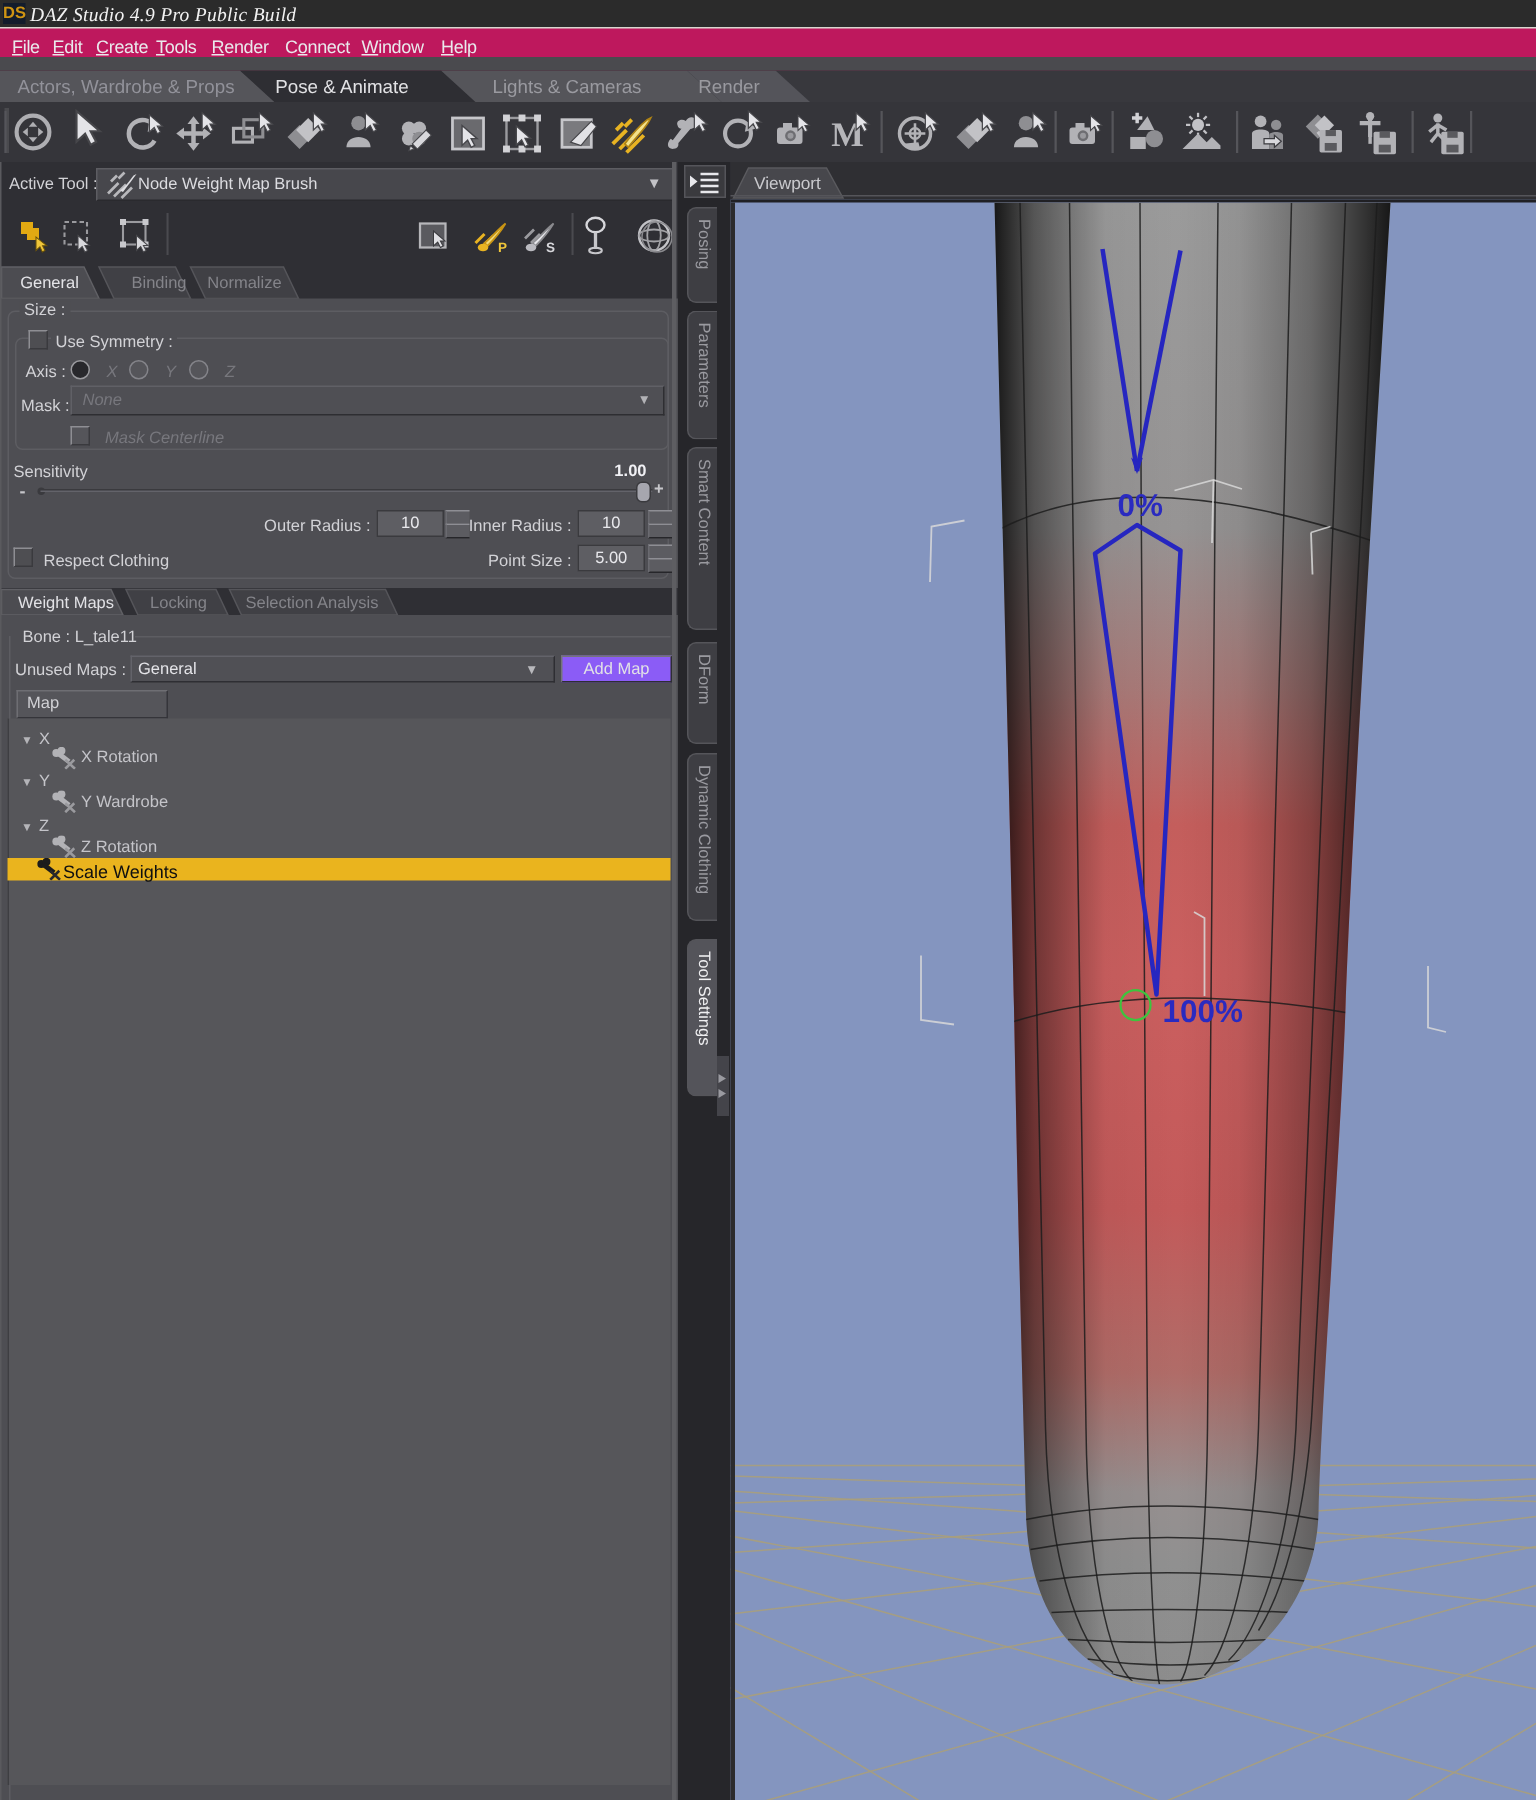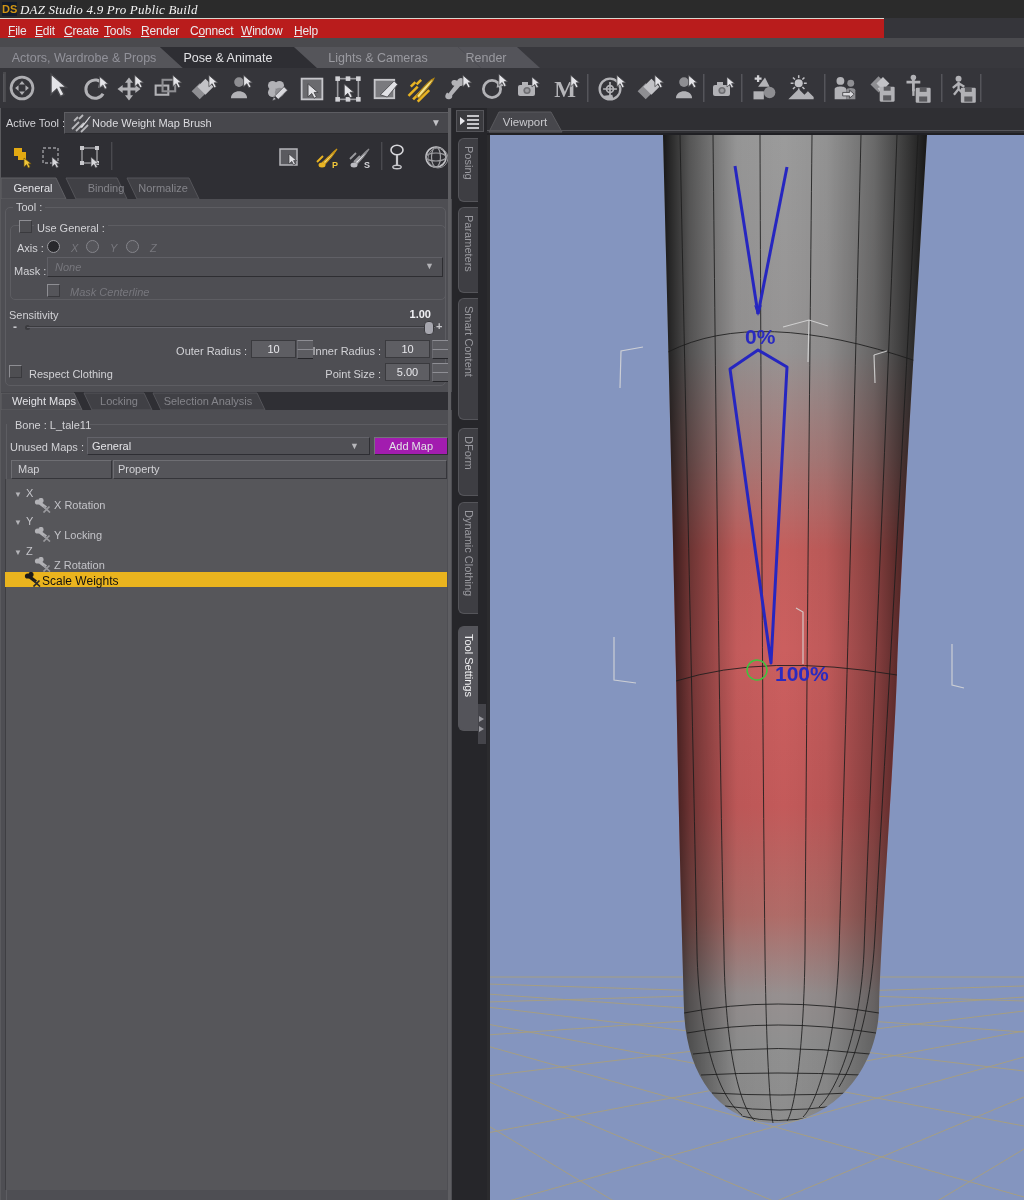--- a/index.html
+++ b/index.html
@@ -7,21 +7,21 @@
 #root{position:relative;width:1024px;height:1200px;overflow:hidden;
   font-family:"Liberation Sans",sans-serif;font-size:11px;color:#d6d6da;background:#35353a;}
 .abs{position:absolute;}
 
 #titlebar{position:absolute;left:0;top:0;width:1024px;height:18px;background:#2b2b2b;}
 #dslogo{position:absolute;left:2px;top:2px;width:15px;height:14px;background:#131c2c;
   color:#cf9413;font:bold 11px "Liberation Sans",sans-serif;text-align:center;line-height:14px;}
 #title{position:absolute;left:20px;top:2px;font-family:"Liberation Serif",serif;
   font-size:13px;color:#f2f2f2;letter-spacing:0.2px;font-style:italic;}
 
-#menubar{position:absolute;left:0;top:18px;width:884px;height:29px;background:#b91c1c;
+#menubar{position:absolute;left:0;top:18px;width:1024px;height:29px;background:#be185d;
   border-top:1px solid #d9d7cf;}
 #menubar span{position:absolute;top:5px;color:#e9e9ec;font-size:12px;letter-spacing:-0.2px;}
 #menubar u{text-decoration:underline;}
 
 #tabrow{position:absolute;left:0;top:47px;width:1024px;height:21px;background:#38383d;}
 
 #toolbar{position:absolute;left:0;top:68px;width:1024px;height:40px;background:#35353a;}
 
 #leftpane{position:absolute;left:0;top:108px;width:452px;height:1092px;background:#2f2f34;}
 #tabstrip{position:absolute;left:452px;top:108px;width:35px;height:1092px;background:#26262a;}
@@ -364,24 +364,24 @@
         <polygon points="1,1 56,1 66,22 1,22" fill="#4c4c51" stroke="#606065" stroke-width="1"></polygon>
         <polygon points="66,1 117,1 127,22 76,22" fill="#404045" stroke="#55555a" stroke-width="1"></polygon>
         <polygon points="127,1 189,1 199,22 137,22" fill="#404045" stroke="#55555a" stroke-width="1"></polygon>
         <text x="33" y="15" fill="#e4e4e8" font-size="11" text-anchor="middle" font-family="Liberation Sans">General</text>
         <text x="106" y="15" fill="#84848a" font-size="11" text-anchor="middle" font-family="Liberation Sans">Binding</text>
         <text x="163" y="15" fill="#84848a" font-size="11" text-anchor="middle" font-family="Liberation Sans">Normalize</text>
       </svg>
 
       <div class="abs" style="left:0;top:91px;width:452px;height:1001px;background:#4e4e53"></div>
       <div class="abs gbox" style="left:5px;top:99px;width:441px;height:179px;"></div>
-      <span class="abs lbl" style="left:13px;top:93px;background:#4e4e53;padding:0 3px">Tool :</span>
+      <span class="abs lbl" style="left:13px;top:93px;background:#4e4e53;padding:0 3px">Size :</span>
       <div class="abs gbox" style="left:10px;top:117px;width:436px;height:75px;"></div>
       <div class="abs cb" style="left:19px;top:112px"></div>
-      <span class="abs lbl" style="left:34px;top:114px;background:#4e4e53;padding:0 3px">Use General :</span>
+      <span class="abs lbl" style="left:34px;top:114px;background:#4e4e53;padding:0 3px">Use Symmetry :</span>
       <span class="abs lbl" style="left:17px;top:134px">Axis :</span>
       <div class="abs radio" style="left:47px;top:132px"></div>
       <div class="abs radio dis" style="left:86px;top:132px"></div>
       <div class="abs radio dis" style="left:126px;top:132px"></div>
       <span class="abs dlbl" style="left:71px;top:134px">X</span>
       <span class="abs dlbl" style="left:110px;top:134px">Y</span>
       <span class="abs dlbl" style="left:150px;top:134px">Z</span>
       <span class="abs lbl" style="left:14px;top:157px">Mask :</span>
       <div class="abs" style="left:47px;top:149px;width:396px;height:20px;background:#4f4f54;border:1px solid #606066;border-bottom-color:#2e2e32;border-right-color:#2e2e32">
         <span class="abs dlbl" style="left:7px;top:3px">None</span>
@@ -418,24 +418,23 @@
         <text x="208" y="13" fill="#84848a" font-size="11" text-anchor="middle" font-family="Liberation Sans">Selection Analysis</text>
       </svg>
       <div class="abs" style="left:6px;top:316px;width:0;height:776px;border-left:1px solid #5d5d62"></div>
       <div class="abs" style="left:90px;top:316px;width:357px;height:0;border-top:1px solid #5d5d62"></div>
       <span class="abs lbl" style="left:15px;top:311px">Bone : L_tale11</span>
       <span class="abs lbl" style="left:10px;top:333px">Unused Maps :</span>
       <div class="abs" style="left:87px;top:329px;width:283px;height:18px;background:#505055;border:1px solid #63636a;border-bottom-color:#2e2e33;border-right-color:#2e2e33">
         <span class="abs" style="left:4px;top:2px;color:#e4e4e8">General</span>
         <span class="abs" style="right:10px;top:3px;color:#b8b8bc;font-size:9px">▼</span>
       </div>
-      <div class="abs" style="left:374px;top:329px;width:74px;height:18px;background:#a21caf;border:1px solid #74747a;border-bottom-color:#2e2e33;border-right-color:#2e2e33;text-align:center;color:#e2e2e6;line-height:16px">Add Map</div>
+      <div class="abs" style="left:374px;top:329px;width:74px;height:18px;background:#8b5cf6;border:1px solid #74747a;border-bottom-color:#2e2e33;border-right-color:#2e2e33;text-align:center;color:#e2e2e6;line-height:16px">Add Map</div>
 
       <div class="abs th" style="left:11px;top:352px;width:101px;"><span style="margin-left:6px">Map</span></div>
-      <div class="abs th" style="left:113px;top:352px;width:334px;"><span style="margin-left:4px">Property</span></div>
 
       <div class="abs" style="left:5px;top:371px;width:442px;height:711px;background:#56565a;border-left:1px solid #3e3e42"></div>
       <div class="abs trow" style="left:14px;top:379px"><span class="tri">▼</span><span style="margin-left:4px">X</span></div>
       <div class="abs" style="left:34px;top:390px"><svg class="boneicon" width="18" height="15" viewBox="0 0 18 15">
             <g fill="#b2b2b6">
               <circle cx="3.5" cy="4" r="2.6"></circle>
               <circle cx="7" cy="2.5" r="2.6"></circle>
               <path d="M3,5 L11,11 L13,8.5 L6,3 Z"></path>
             </g>
             <path d="M9.5,8.5 L16,14.5 M15.5,8.5 L9.5,14.5" stroke="#9a9a9e" stroke-width="1.7"></path>
@@ -443,21 +442,21 @@
       <div class="abs trow" style="left:54px;top:391px">X Rotation</div>
       <div class="abs trow" style="left:14px;top:407px"><span class="tri">▼</span><span style="margin-left:4px">Y</span></div>
       <div class="abs" style="left:34px;top:419px"><svg class="boneicon" width="18" height="15" viewBox="0 0 18 15">
             <g fill="#b2b2b6">
               <circle cx="3.5" cy="4" r="2.6"></circle>
               <circle cx="7" cy="2.5" r="2.6"></circle>
               <path d="M3,5 L11,11 L13,8.5 L6,3 Z"></path>
             </g>
             <path d="M9.5,8.5 L16,14.5 M15.5,8.5 L9.5,14.5" stroke="#9a9a9e" stroke-width="1.7"></path>
           </svg></div>
-      <div class="abs trow" style="left:54px;top:421px">Y Locking</div>
+      <div class="abs trow" style="left:54px;top:421px">Y Wardrobe</div>
       <div class="abs trow" style="left:14px;top:437px"><span class="tri">▼</span><span style="margin-left:4px">Z</span></div>
       <div class="abs" style="left:34px;top:449px"><svg class="boneicon" width="18" height="15" viewBox="0 0 18 15">
             <g fill="#b2b2b6">
               <circle cx="3.5" cy="4" r="2.6"></circle>
               <circle cx="7" cy="2.5" r="2.6"></circle>
               <path d="M3,5 L11,11 L13,8.5 L6,3 Z"></path>
             </g>
             <path d="M9.5,8.5 L16,14.5 M15.5,8.5 L9.5,14.5" stroke="#9a9a9e" stroke-width="1.7"></path>
           </svg></div>
       <div class="abs trow" style="left:54px;top:451px">Z Rotation</div>

